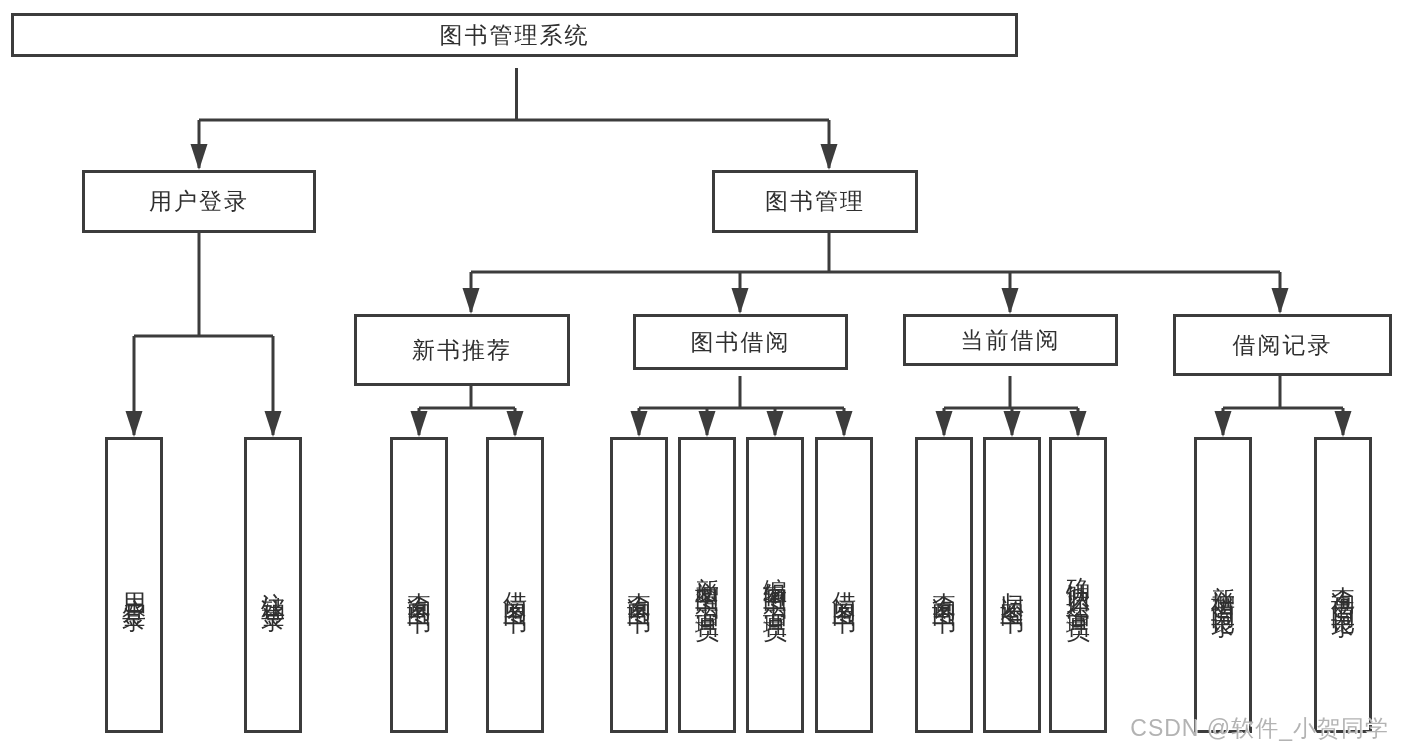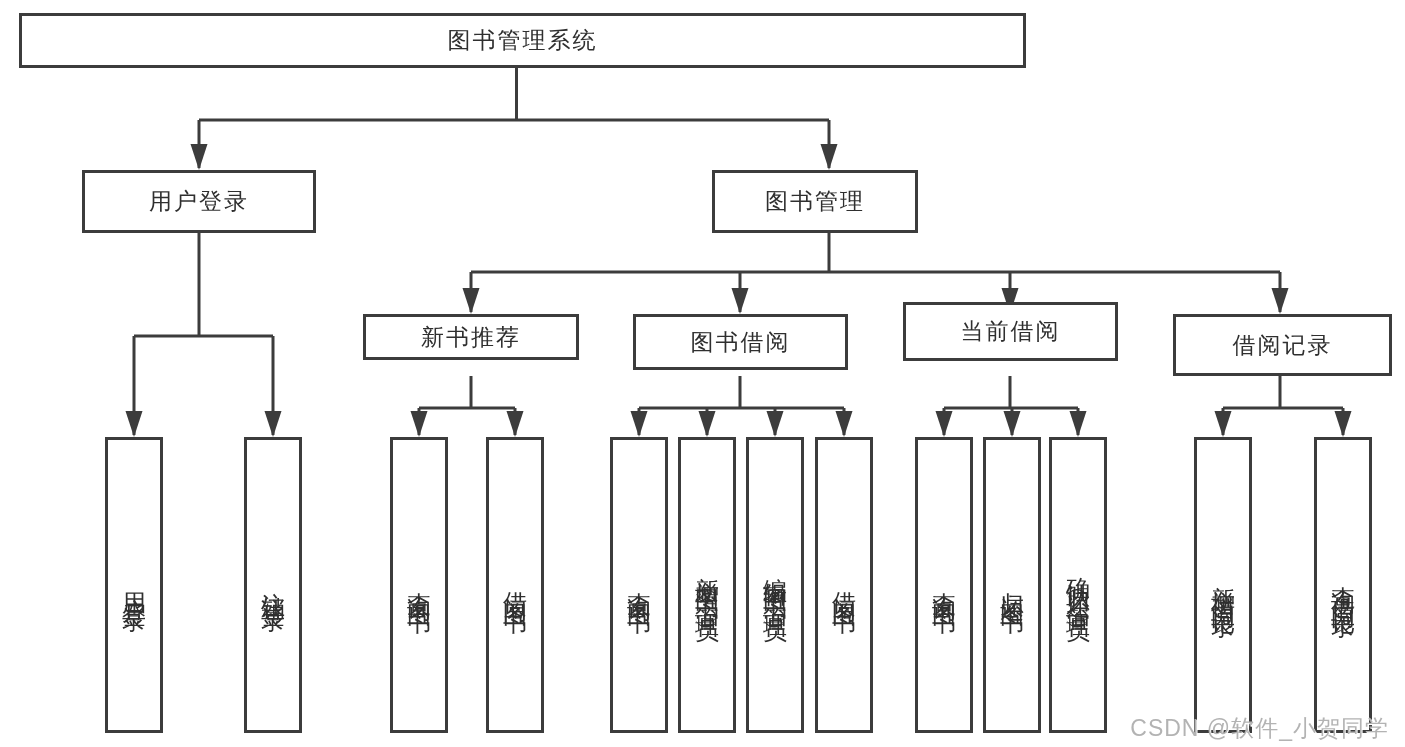--- a/index.html
+++ b/index.html
@@ -82,38 +82,38 @@
   <path d="M1010 376 V408 M944 408 H1078 M944 408 V435 M1012 408 V435 M1078 408 V435"></path>
   <polygon points="935.5,411 952.5,411 944,437"></polygon>
   <polygon points="1003.5,411 1020.5,411 1012,437"></polygon>
   <polygon points="1069.5,411 1086.5,411 1078,437"></polygon>
 
   <path d="M1280 376 V408 M1223 408 H1343 M1223 408 V435 M1343 408 V435"></path>
   <polygon points="1214.5,411 1231.5,411 1223,437"></polygon>
   <polygon points="1334.5,411 1351.5,411 1343,437"></polygon>
 </svg>
 
-<div class="box h-box" style="left:19px;top:13px;width:1007px;height:55px">
+<div class="box h-box" style="left:11px;top:13px;width:1007px;height:44px">
   <span>图书管理系统</span>
 </div>
 
 <div class="box h-box" style="left:82px;top:170px;width:234px;height:63px">
   <span>用户登录</span>
 </div>
 <div class="box h-box" style="left:712px;top:170px;width:206px;height:63px">
   <span>图书管理</span>
 </div>
 
-<div class="box h-box" style="left:363px;top:314px;width:216px;height:46px">
+<div class="box h-box" style="left:354px;top:314px;width:216px;height:72px">
   <span>新书推荐</span>
 </div>
 <div class="box h-box" style="left:633px;top:314px;width:215px;height:56px">
   <span>图书借阅</span>
 </div>
-<div class="box h-box" style="left:903px;top:302px;width:215px;height:59px">
+<div class="box h-box" style="left:903px;top:314px;width:215px;height:52px">
   <span>当前借阅</span>
 </div>
 <div class="box h-box" style="left:1173px;top:314px;width:219px;height:62px">
   <span>借阅记录</span>
 </div>
 
 <div class="box v-box" style="left:105px;top:437px;width:58px;height:296px">
   <span>用户登录</span>
 </div>
 <div class="box v-box" style="left:244px;top:437px;width:58px;height:296px">

